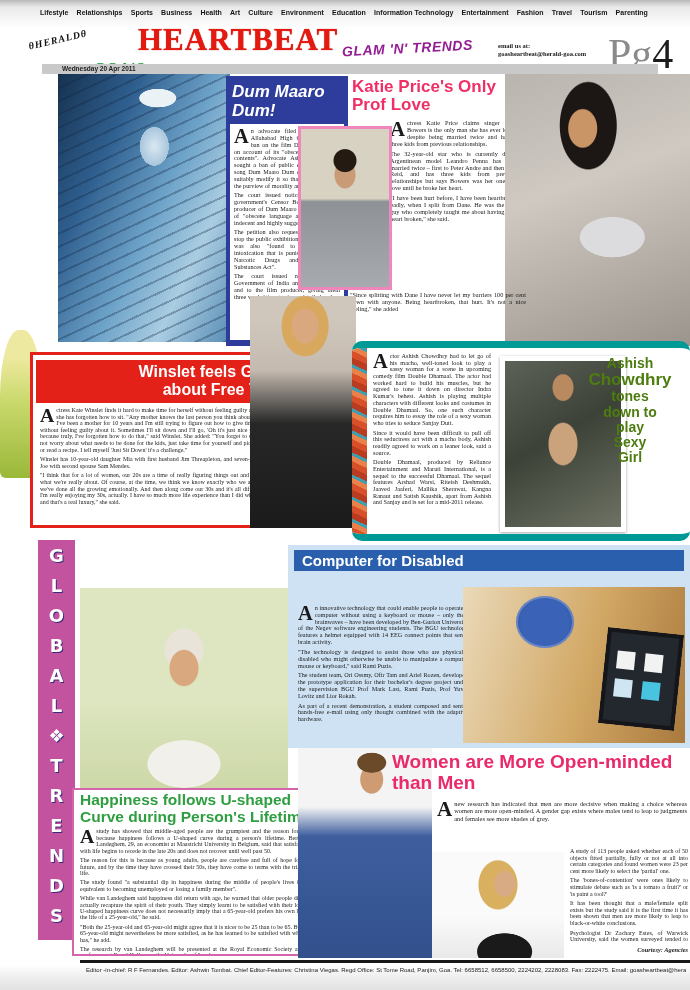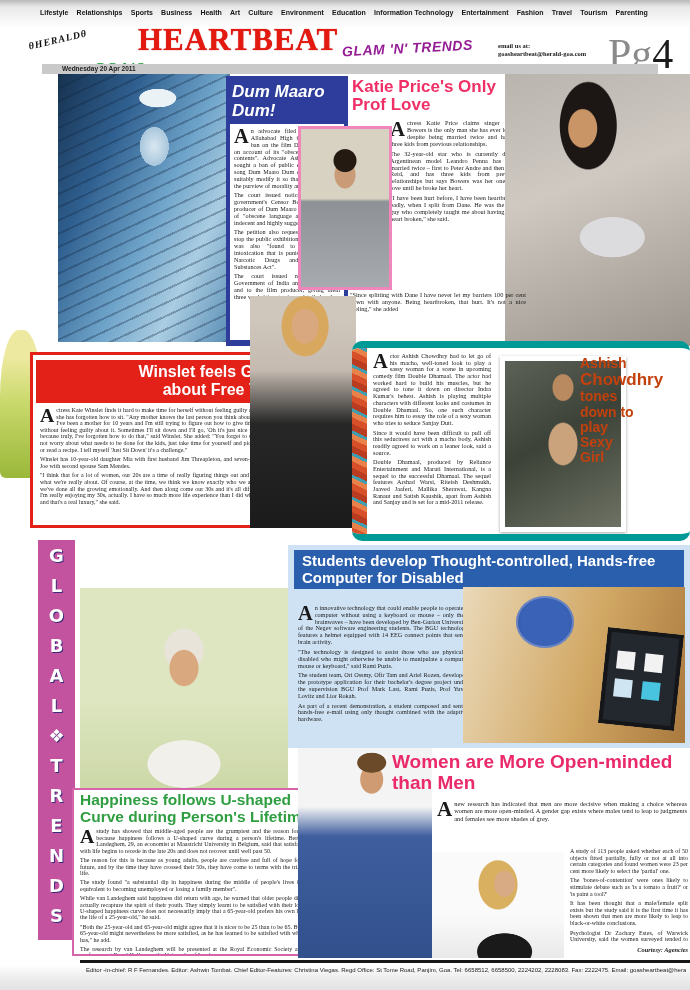--- a/index.html
+++ b/index.html
@@ -85,21 +85,21 @@
   .win-box{left:30px;top:352px;width:332px;height:176px;border:3px solid #e32119;background:#fff;box-sizing:border-box;}
   .win-head{position:absolute;left:3px;top:5px;width:250px;background:#e32119;color:#fff;text-align:right;
     font-weight:bold;font-size:16px;line-height:1.12;padding:3px 8px 4px 0;}
   .win-body{position:absolute;left:7px;top:52px;width:240px;height:114px;font-size:6px;line-height:1.1;overflow:hidden;}
   
   .ash-box{left:352px;top:341px;width:338px;height:200px;background:#fff;border-top:7px solid #009a96;border-bottom:7px solid #009a96;
     border-radius:10px;box-sizing:border-box;overflow:hidden;z-index:6;}
   .ash-art{position:absolute;left:0;top:0;width:15px;height:100%;
     background:repeating-linear-gradient(25deg,#d8502a 0 6px,#e8824a 6px 11px,#3f9fb0 11px 14px,#b93b20 14px 20px);}
   .ash-body{position:absolute;left:21px;top:5px;width:118px;height:176px;font-size:6.2px;line-height:1.08;overflow:hidden;}
-  .ash-title{position:absolute;right:10px;top:8px;width:100px;text-align:left;color:#c2410c;font-weight:bold;line-height:1.08;}
+  .ash-title{position:absolute;right:10px;top:8px;width:100px;text-align:center;color:#4d7c0f;font-weight:bold;line-height:1.08;}
   .ash-title .t{font-size:14px;}
   .ash-title .big{font-size:17px;}
   
   .gt{left:38px;top:540px;width:37px;height:400px;background:#c4539f;display:flex;align-items:center;justify-content:center;}
   .gt span{writing-mode:vertical-rl;text-orientation:upright;color:#fff;font-weight:bold;font-size:18px;
     letter-spacing:9px;font-family:"DejaVu Sans",sans-serif;text-shadow:1px 1px 0 #3a2a7a;}
   
   .stu-panel{left:288px;top:545px;width:402px;height:203px;background:#cfe2f3;}
   .stu-bar{position:absolute;left:6px;top:5px;width:390px;background:#2a5fae;color:#fff;font-weight:bold;font-size:15px;
     line-height:1.15;padding:2px 8px;box-sizing:border-box;}
@@ -221,21 +221,20 @@
       <div class="t">Girl</div>
     </div>
   </section>
 
   <div class="abs gt">
     <span>GLOBAL❖TRENDS</span>
   </div>
 
   <section class="abs stu-panel">
     <div class="stu-bar">
-      <div>Students develop Thought-controlled, Hands-free</div>
       <div>Computer for Disabled</div>
     </div>
     <div class="stu-body body-text">
       <p class="dc">An innovative technology that could enable people to operate a computer without using a keyboard or mouse – only their brainwaves – have been developed by Ben-Gurion University of the Negev software engineering students. The BGU technology features a helmet equipped with 14 EEG connect points that sense brain activity.</p>
       <p>"The technology is designed to assist those who are physically disabled who might otherwise be unable to manipulate a computer mouse or keyboard," said Rami Puzis.</p>
       <p>The student team, Ori Ossmy, Ofir Tam and Ariel Rozen, developed the prototype application for their bachelor's degree project under the supervision BGU Prof Mark Last, Rami Puzis, Prof Yuval Lovitz and Lior Rokah.</p>
       <p>As part of a recent demonstration, a student composed and sent a hands-free e-mail using only thought combined with the adaptive hardware.</p>
     </div>
     <div class="photo ph-students" style="right:5px;top:42px;width:222px;height:156px;">
       <div class="st-cap"></div>

